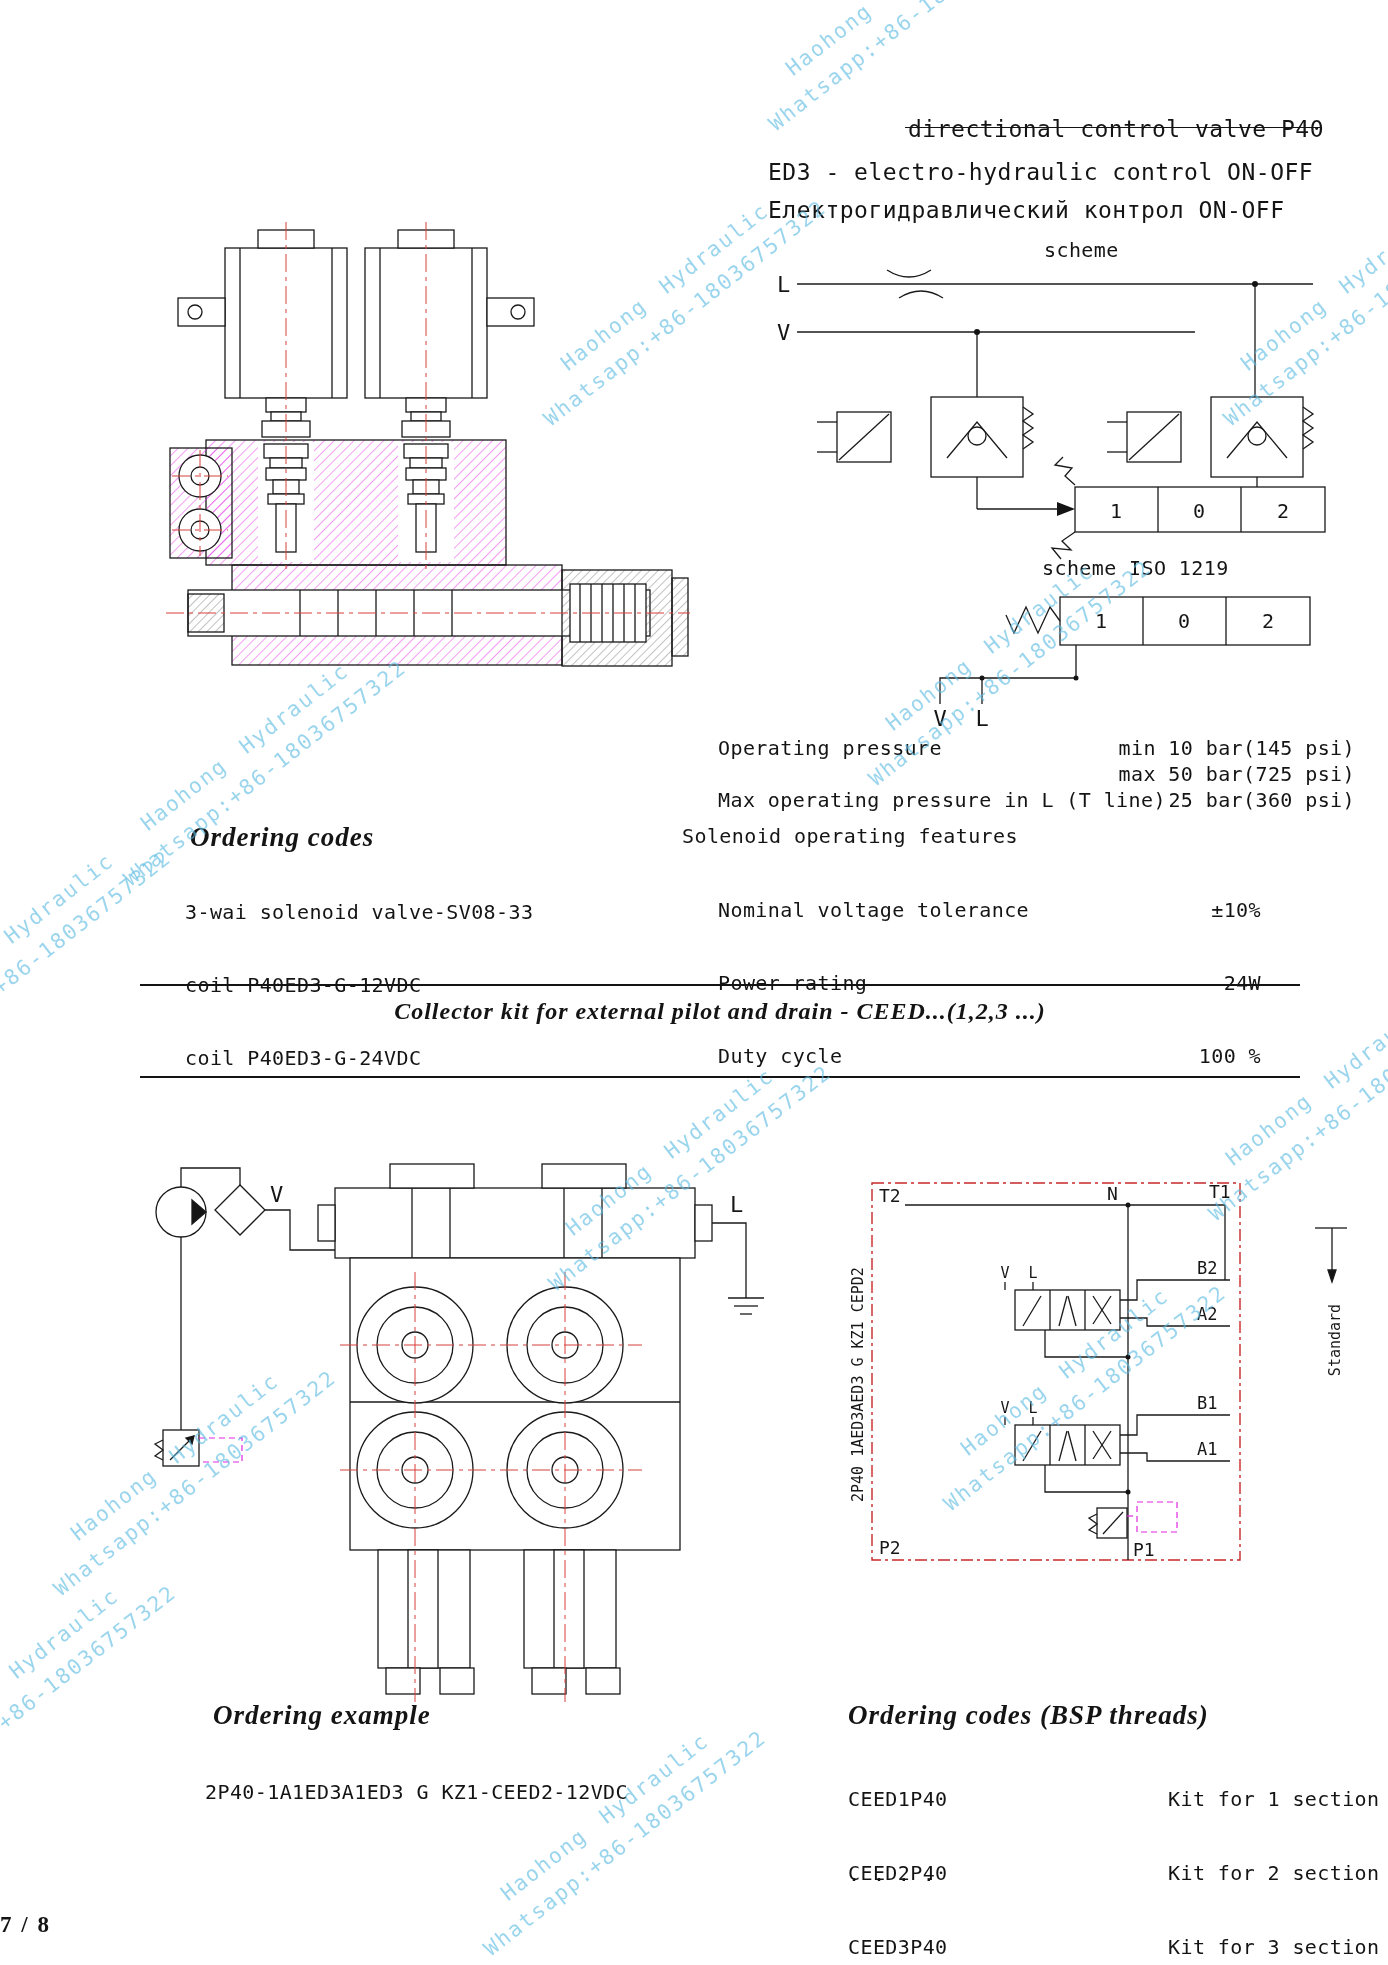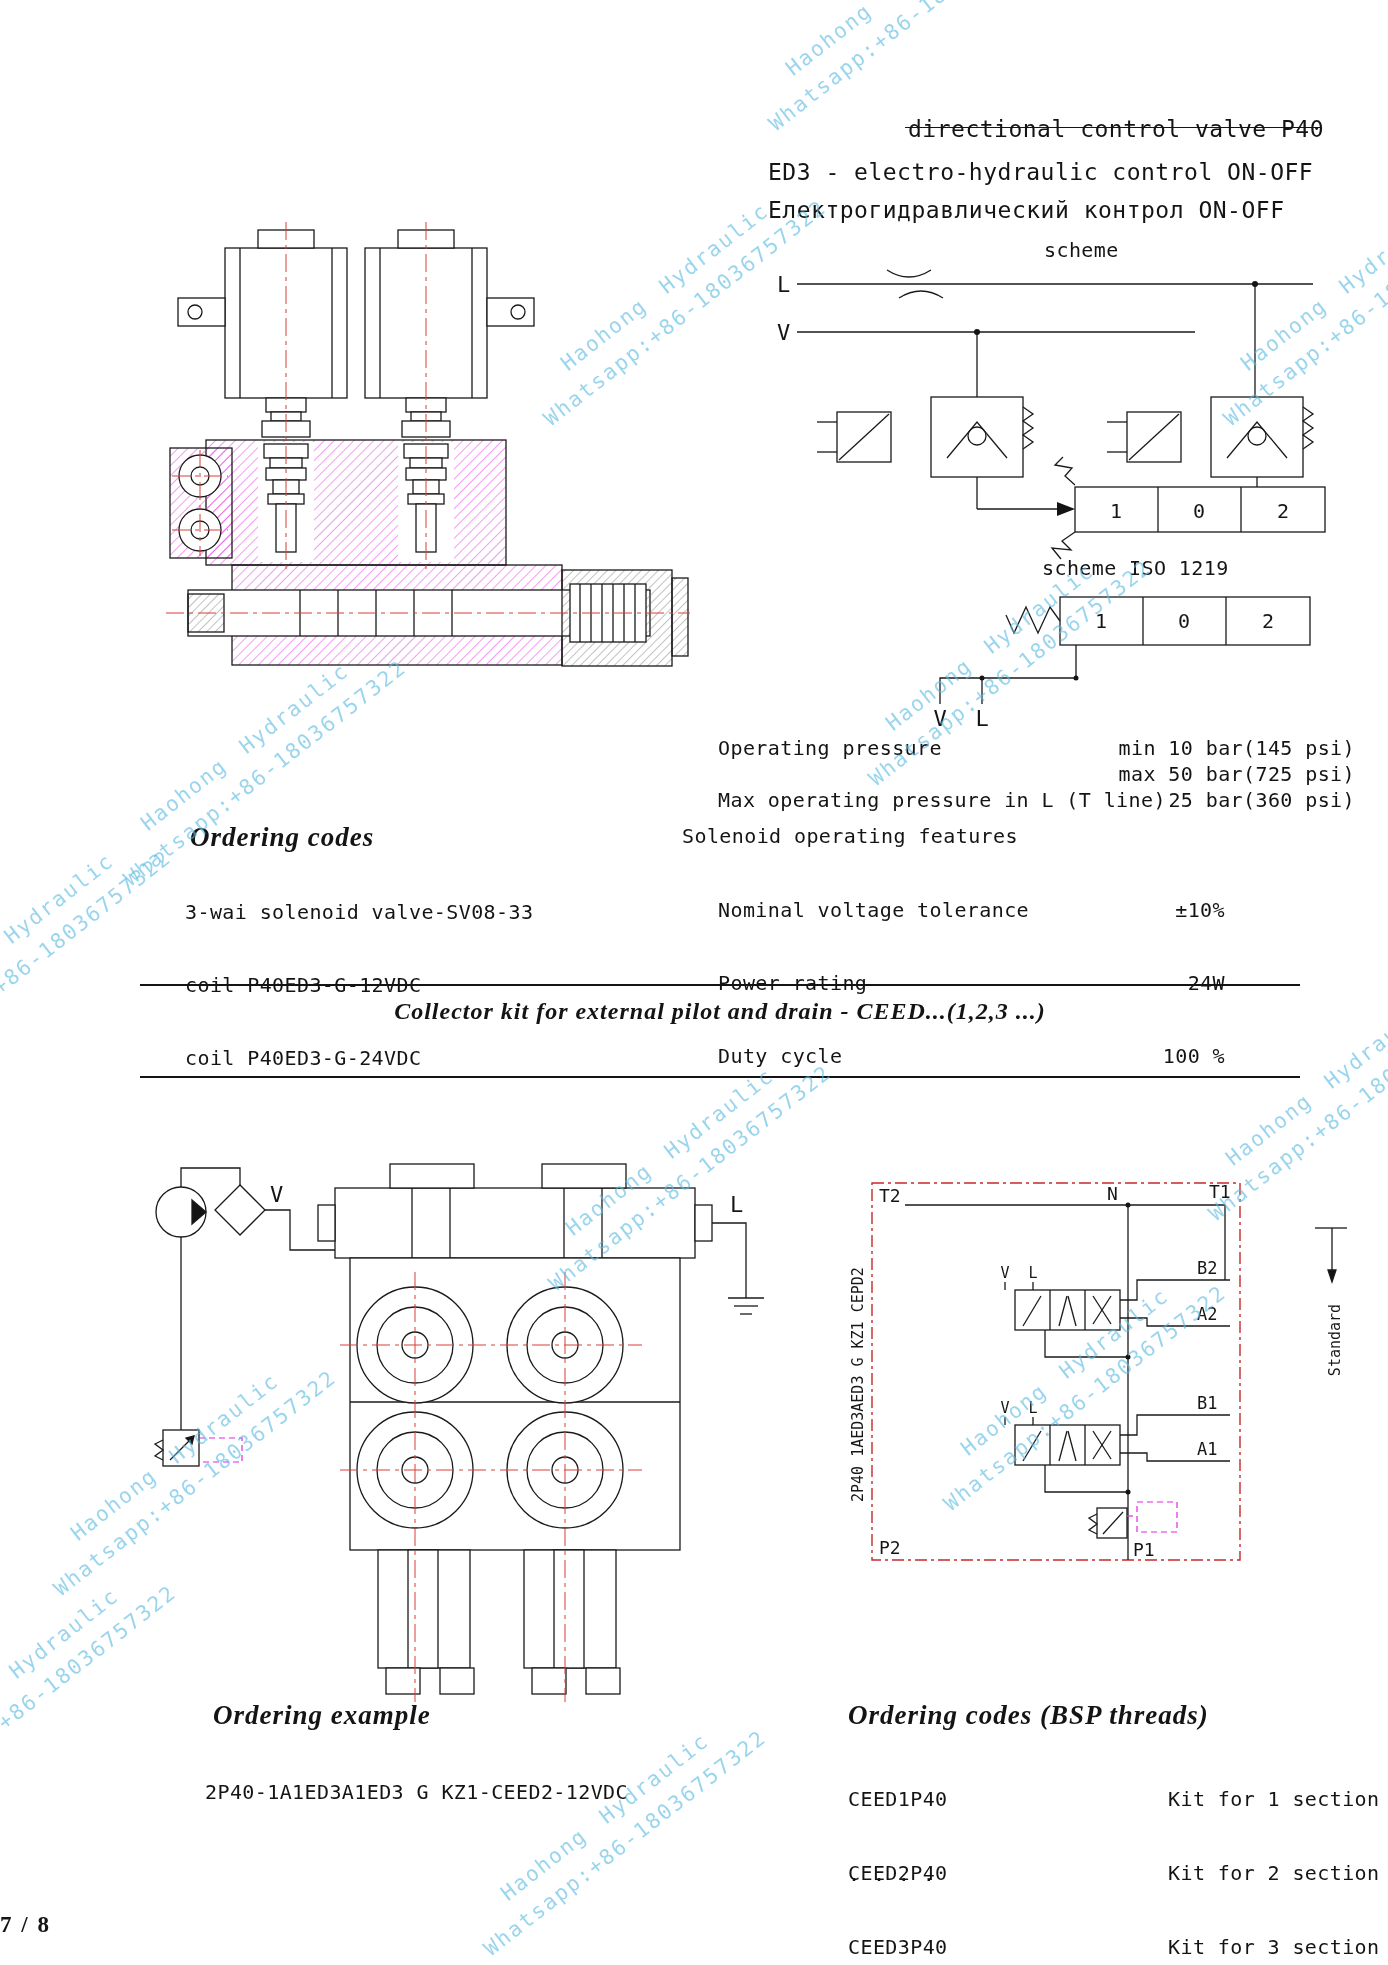--- a/index.html
+++ b/index.html
@@ -244,21 +244,21 @@
     <div>coil P40ED3-G-12VDC</div>
     <div>coil P40ED3-G-24VDC</div>
   </div>
 
   <div class="abs cad" style="left:682px;top:824px">Solenoid operating features</div>
   <div class="abs cad lineset" style="left:718px;top:850px">
     <div>Nominal voltage tolerance</div>
     <div>Power rating</div>
     <div>Duty cycle</div>
   </div>
-  <div class="abs cad lineset rightcol" style="left:1040px;top:850px;width:185px">
+  <div class="abs cad lineset rightcol" style="left:1076px;top:850px;width:185px">
     <div>±10%</div>
     <div>24W</div>
     <div>100 %</div>
   </div>
 
   <div class="abs rule" style="left:140px;top:984px;width:1160px"></div>
   <div class="abs serifh" style="left:140px;top:998px;width:1160px;text-align:center;font-size:24px">Collector kit for external pilot and drain - CEED...(1,2,3 ...)</div>
   <div class="abs rule" style="left:140px;top:1076px;width:1160px"></div>
 
   <svg class="drw" style="left:150px;top:1150px" width="620" height="560" viewBox="0 0 620 560">

